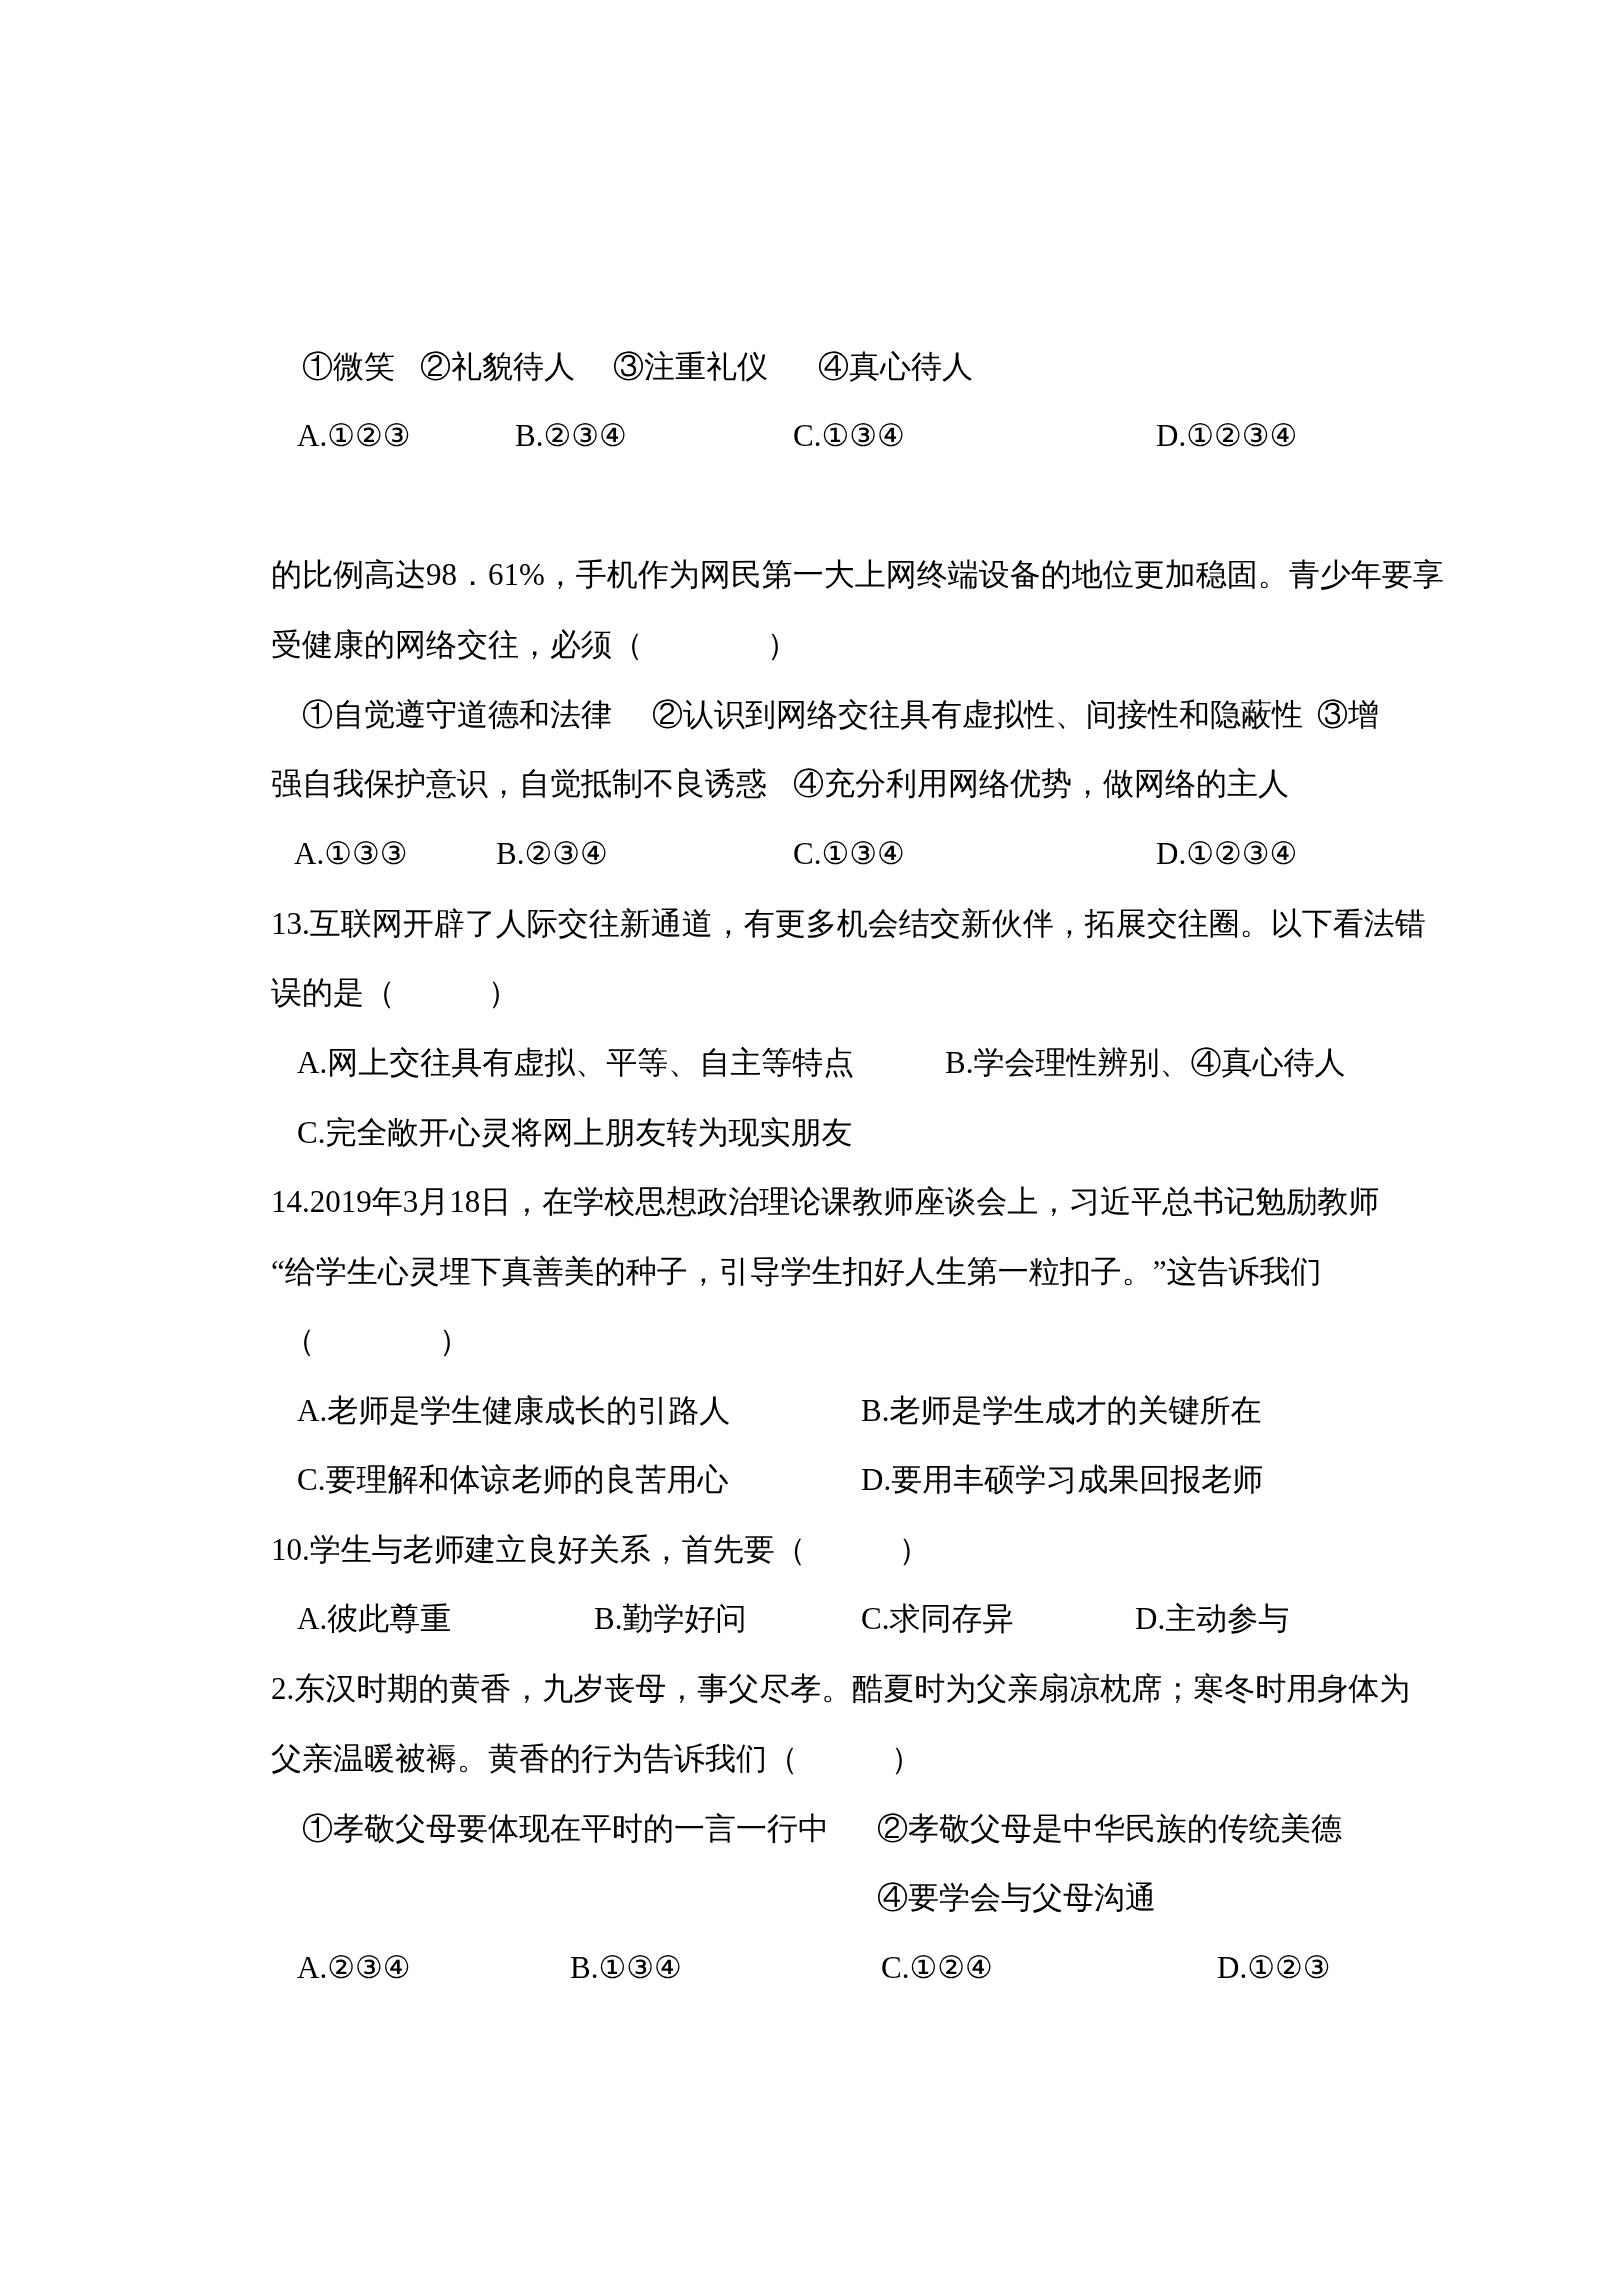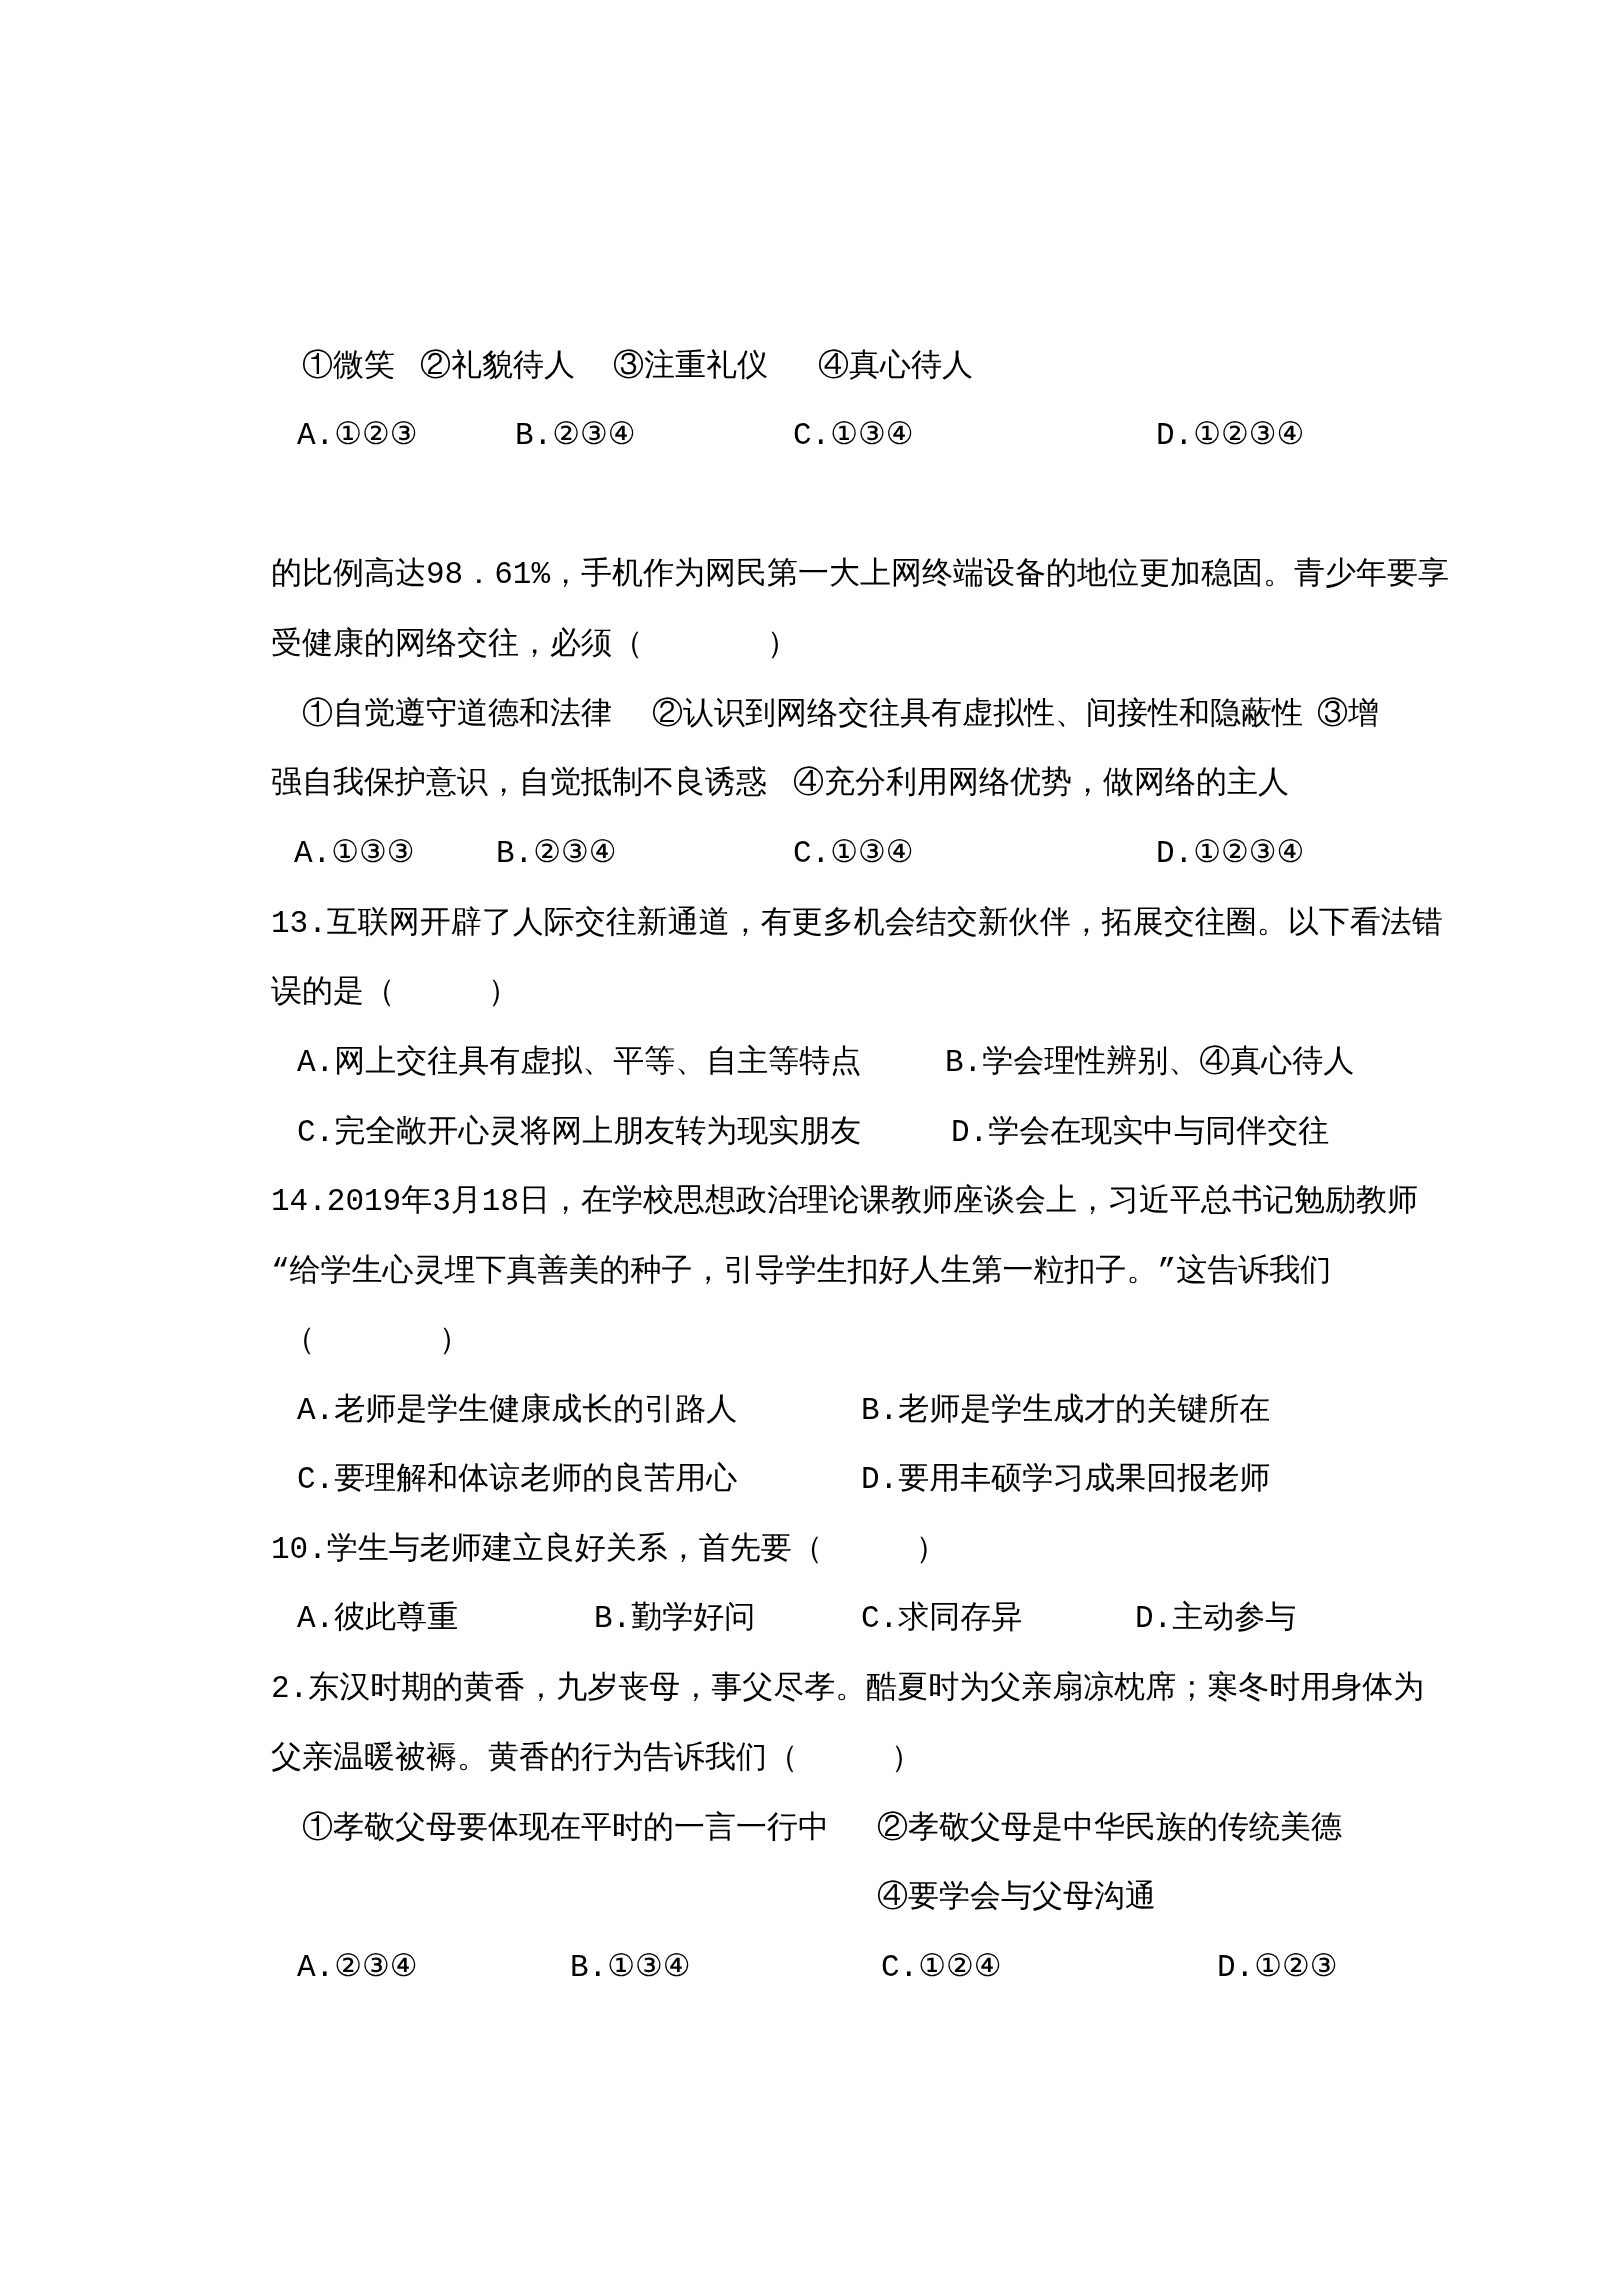--- a/index.html
+++ b/index.html
@@ -22,21 +22,20 @@
     width: 100%;
     height: 70px;
     line-height: 70px;
     font-size: 31px;
     white-space: pre;
   }
   .seg {
     position: absolute;
     top: 0;
     white-space: pre;
-    font-family: Liberation Mono, monospace;
   }
 </style>
 </head>
 <body>
 
 <div class="page">
 
   <div class="line" style="top:332px">
     <span class="seg" style="left:302px">①微笑</span>
     <span class="seg" style="left:420px">②礼貌待人</span>
@@ -81,21 +80,20 @@
   <div class="line" style="top:958px">
     <span class="seg" style="left:271px">误的是（　　　）</span>
   </div>
 
   <div class="line" style="top:1028px">
     <span class="seg" style="left:297px">A.网上交往具有虚拟、平等、自主等特点</span>
     <span class="seg" style="left:945px">B.学会理性辨别、④真心待人</span>
   </div>
   <div class="line" style="top:1098px">
     <span class="seg" style="left:297px">C.完全敞开心灵将网上朋友转为现实朋友</span>
-    <span class="seg" style="left:951px">D.学会在现实中与同伴交往</span>
   </div>
 
   <div class="line" style="top:1167px">
     <span class="seg" style="left:271px">14.2019年3月18日，在学校思想政治理论课教师座谈会上，习近平总书记勉励教师</span>
   </div>
   <div class="line" style="top:1237px">
     <span class="seg" style="left:271px">“给学生心灵埋下真善美的种子，引导学生扣好人生第一粒扣子。”这告诉我们</span>
   </div>
   <div class="line" style="top:1306px">
     <span class="seg" style="left:284px">（　　　　）</span>

